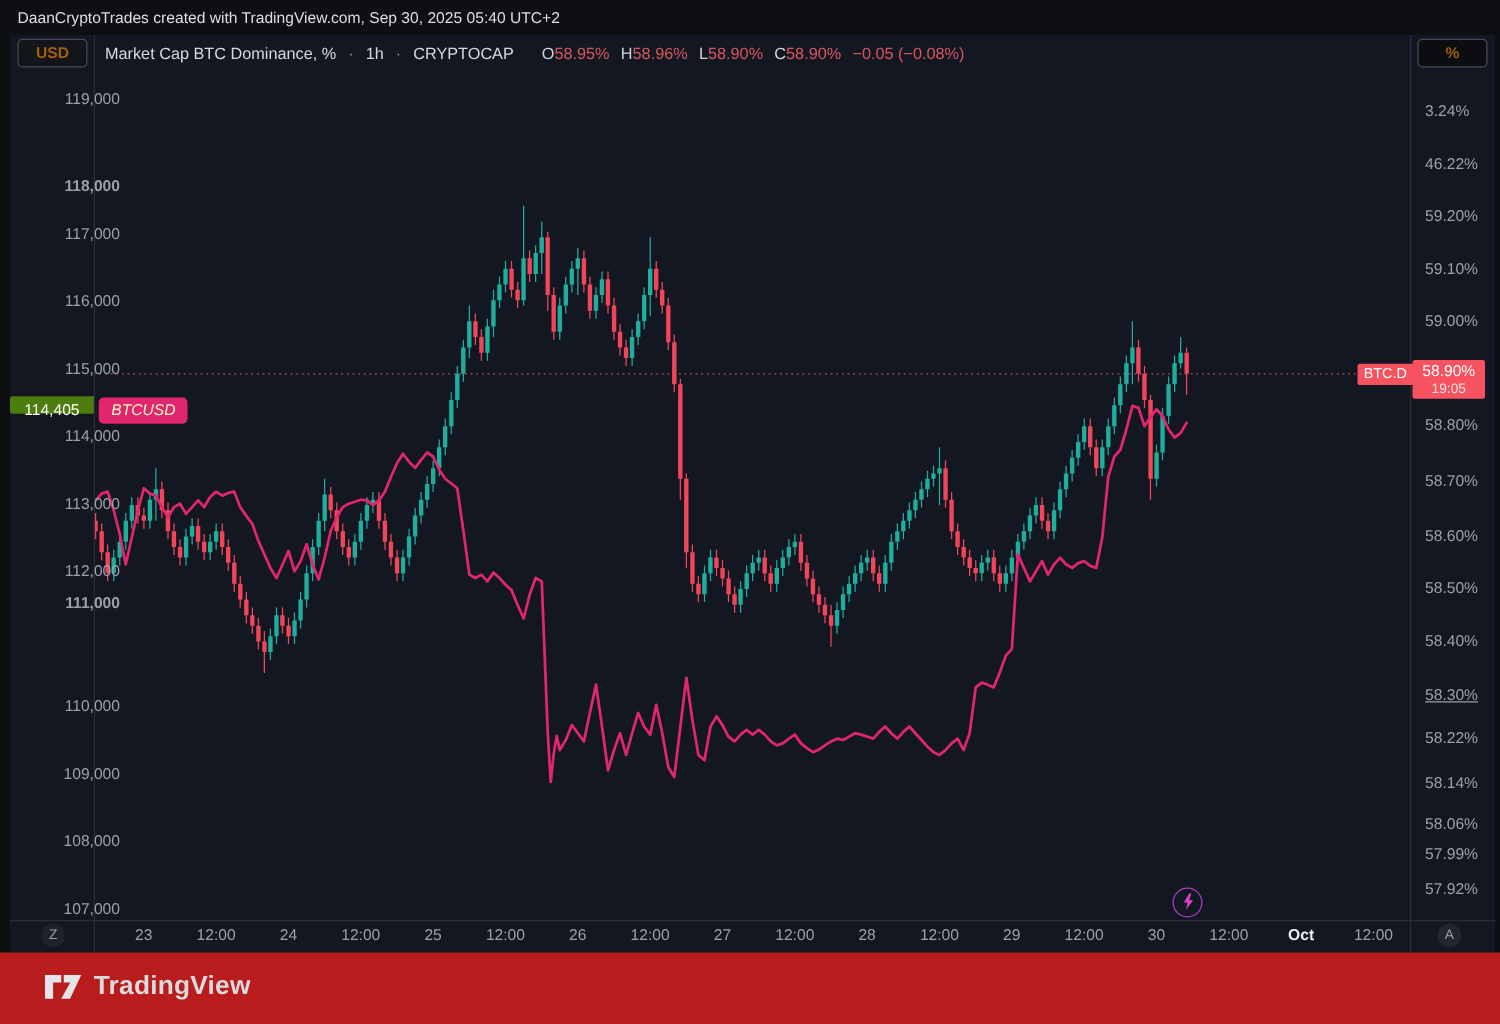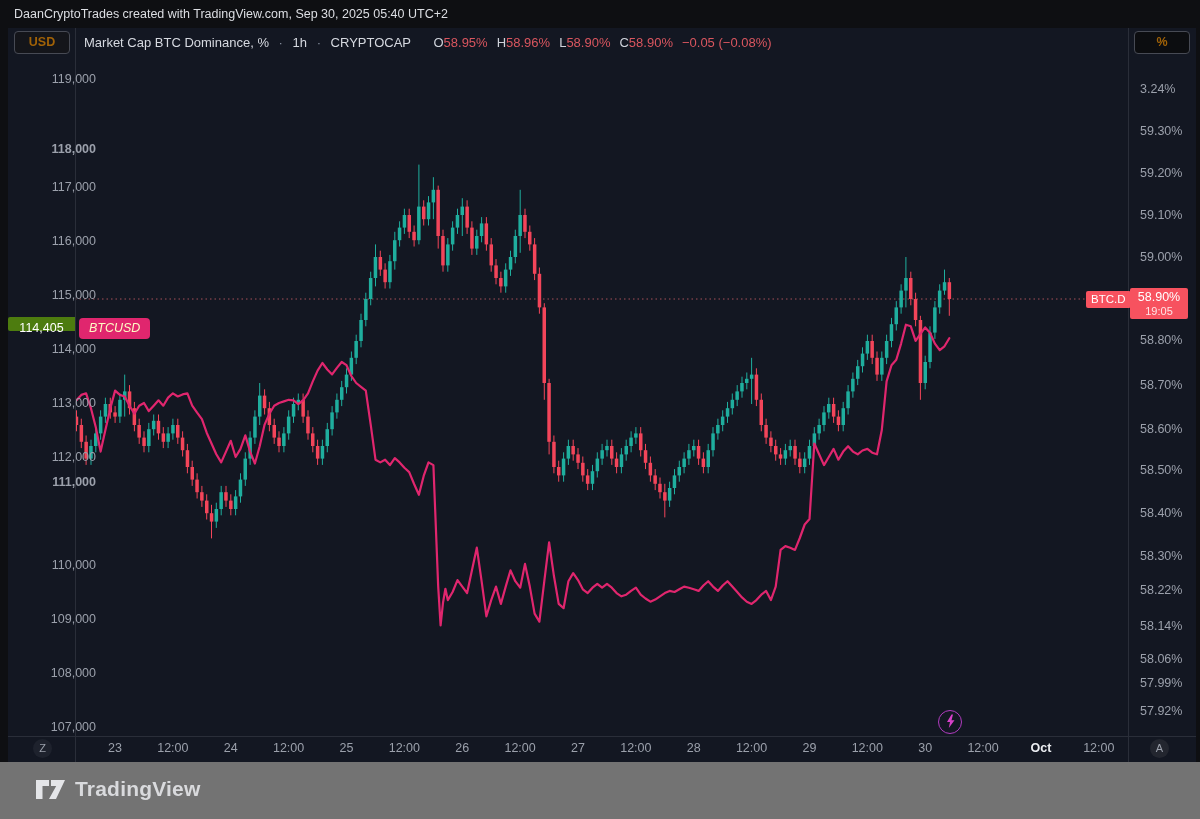--- a/index.html
+++ b/index.html
@@ -46,21 +46,21 @@
   
   .corner-btn{position:absolute;width:19px;height:19px;border-radius:50%;background:#1e222d;color:#9ba0ab;
       font-size:11px;text-align:center;line-height:19px;top:739px;}
   #tz-btn{left:33px;}
   #adjust-btn{left:1150px;background:#23262f;}
   
   #flash-btn{position:absolute;left:938px;top:710px;width:24px;height:24px;border-radius:50%;
       border:1.5px solid #b13cc0;box-sizing:border-box;}
   #flash-btn svg{display:block;margin:2px auto 0;}
   
-  #footer{position:absolute;left:0;top:762px;width:1200px;height:57px;background:#737373;}
+  #footer{position:absolute;left:0;top:762px;width:1200px;height:57px;background:#b91c1c;}
   #logo{position:absolute;left:36px;top:15px;display:flex;align-items:center;gap:9px;}
   #logo-text{color:#d9dadd;font-size:21px;font-weight:700;letter-spacing:.2px;}
 </style>
 </head>
 <body>
 
 <div id="stage">
 
   <div id="topbar">
     <span>DaanCryptoTrades created with TradingView.com, Sep 30, 2025 05:40 UTC+2</span>
@@ -453,30 +453,30 @@
       <div class="yl left" style="top: 395px;">113,000</div>
       <div class="yl left" style="top: 449px;">112,000</div>
       <div class="yl left" style="top: 474px; font-weight: bold;">111,000</div>
       <div class="yl left" style="top: 557px;">110,000</div>
       <div class="yl left" style="top: 611px;">109,000</div>
       <div class="yl left" style="top: 665px;">108,000</div>
       <div class="yl left" style="top: 719px;">107,000</div>
     </div>
   <div id="right-axis">
       <div class="yl right" style="top: 81px;">3.24%</div>
-      <div class="yl right" style="top: 123px;">59.30%</div>
+      <div class="yl right" style="top: 123px;">46.22%</div>
       <div class="yl right" style="top: 165px;">59.20%</div>
       <div class="yl right" style="top: 207px;">59.10%</div>
       <div class="yl right" style="top: 249px;">59.00%</div>
       <div class="yl right" style="top: 332px;">58.80%</div>
       <div class="yl right" style="top: 377px;">58.70%</div>
       <div class="yl right" style="top: 421px;">58.60%</div>
       <div class="yl right" style="top: 462px;">58.50%</div>
       <div class="yl right" style="top: 505px;">58.40%</div>
-      <div class="yl right" style="top: 548px;">58.30%</div>
+      <div class="yl right" style="top: 548px; text-decoration: underline;">58.30%</div>
       <div class="yl right" style="top: 582px;">58.22%</div>
       <div class="yl right" style="top: 618px;">58.14%</div>
       <div class="yl right" style="top: 651px;">58.06%</div>
       <div class="yl right" style="top: 675px;">57.99%</div>
       <div class="yl right" style="top: 703px;">57.92%</div>
     </div>
   <div id="time-axis">
       <div class="tl" style="left: 115px;">23</div>
       <div class="tl" style="left: 172.87px;">12:00</div>
       <div class="tl" style="left: 230.74px;">24</div>

